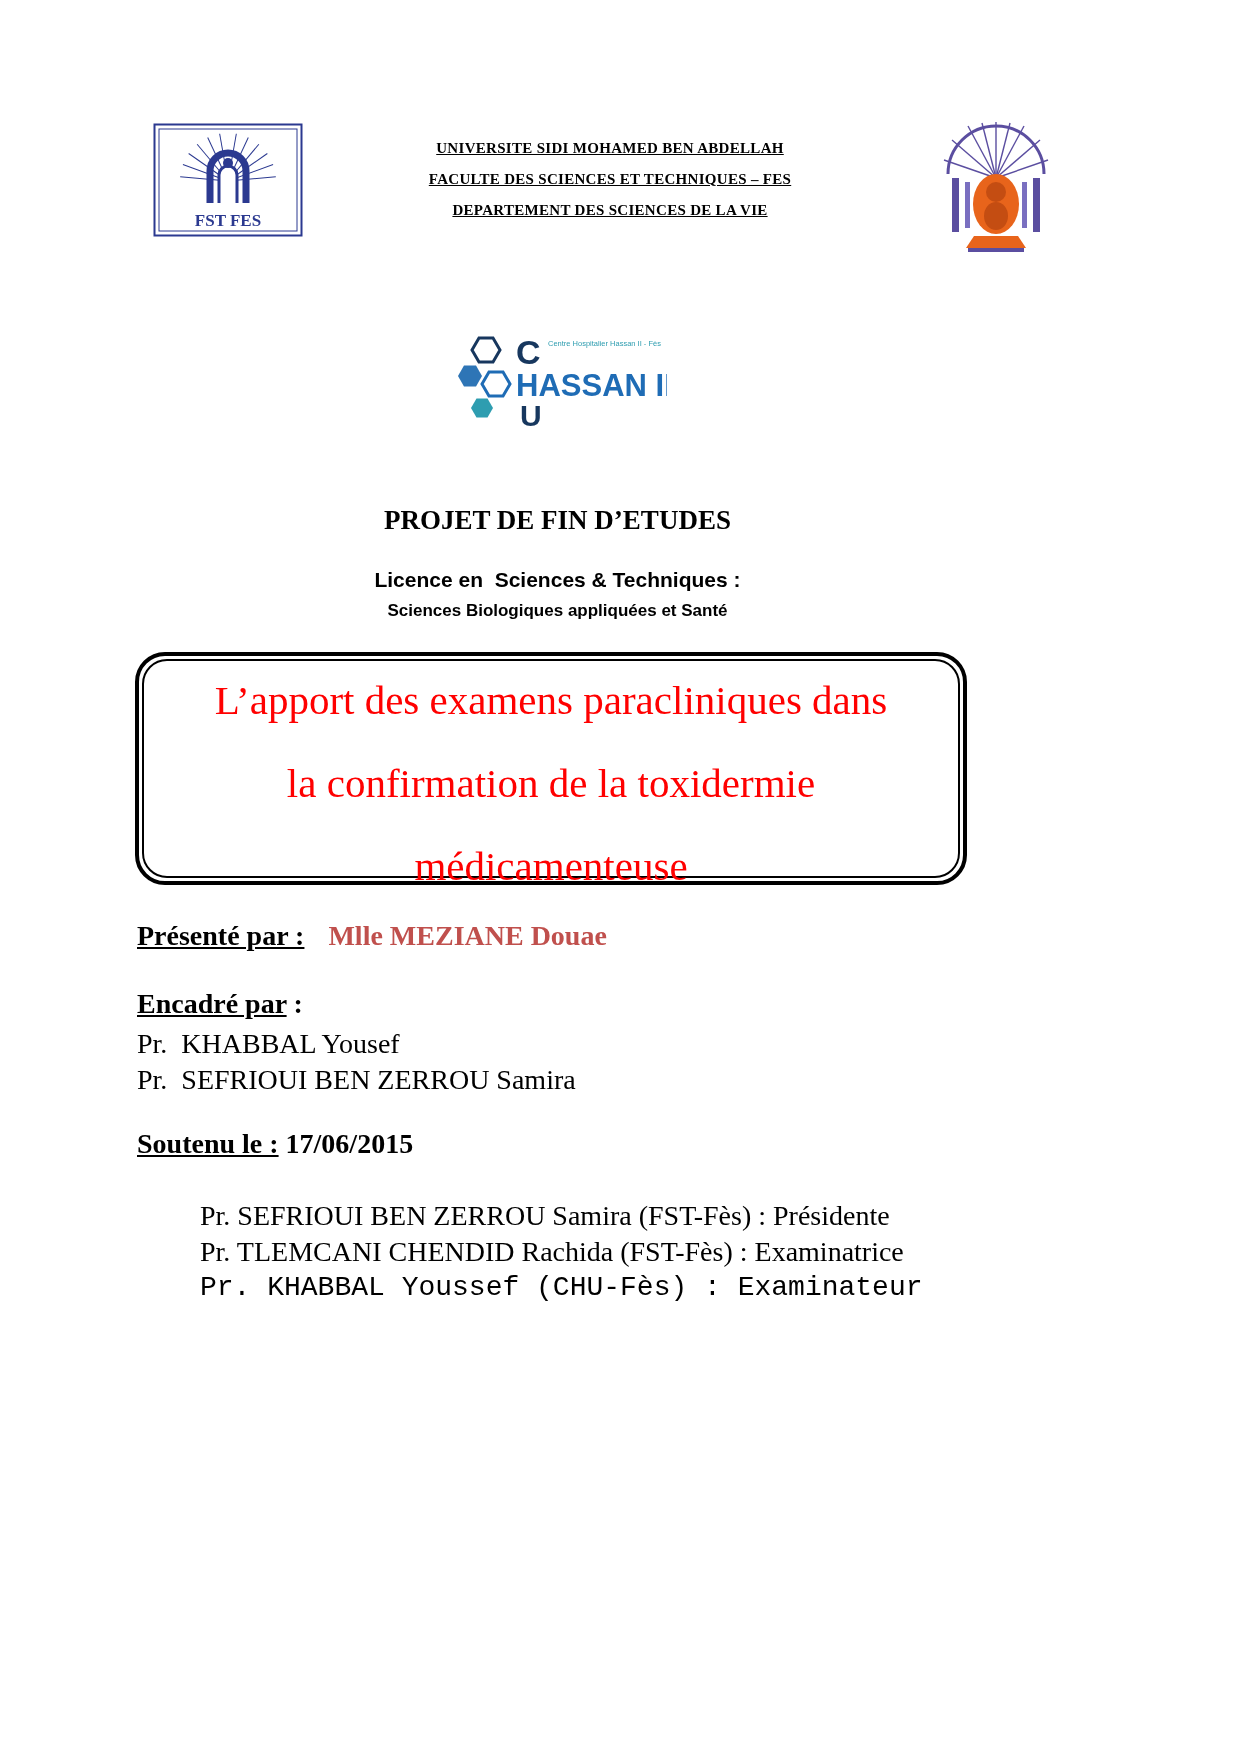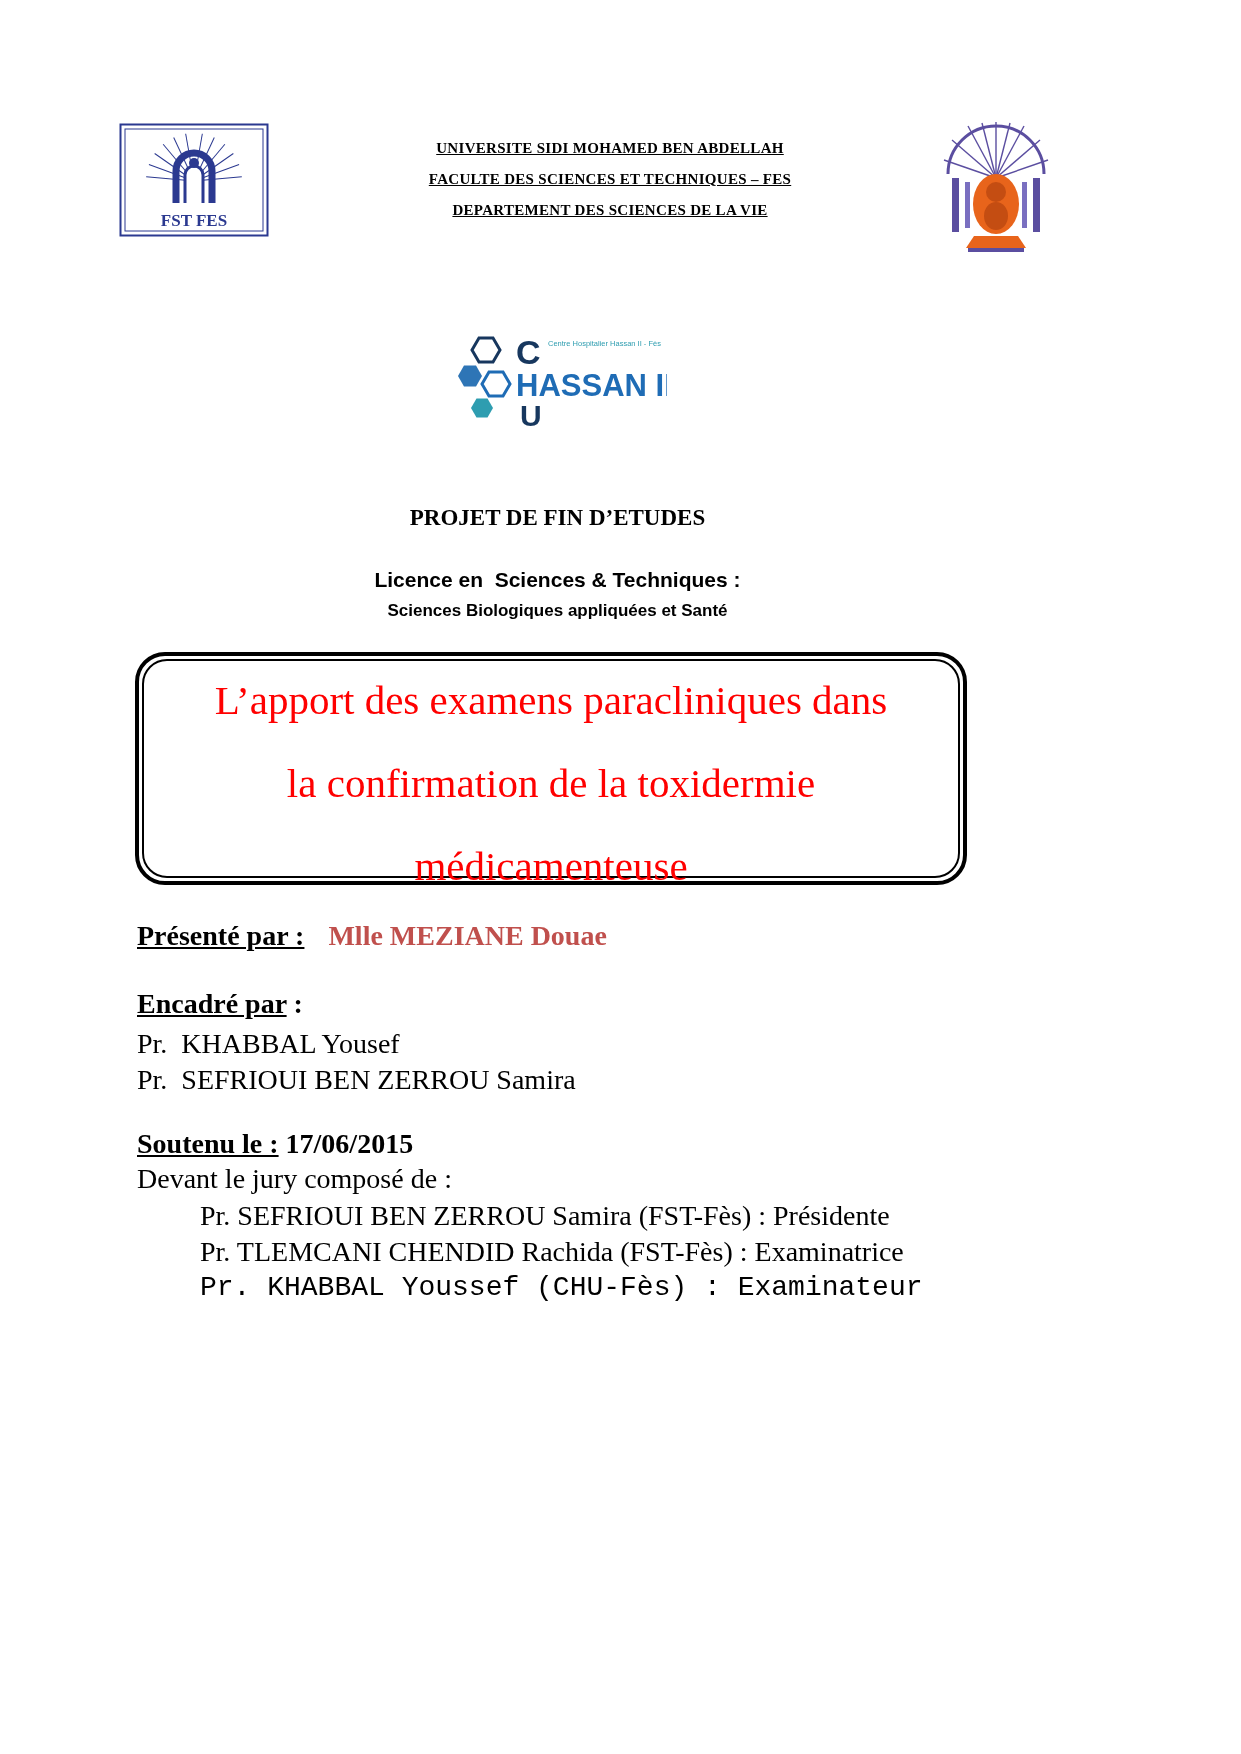--- a/index.html
+++ b/index.html
@@ -15,30 +15,30 @@
   }
   .keep-space { white-space:pre-wrap; }
 
   
   .header-block {
     position:absolute; left:300px; top:133px; width:620px;
     text-align:center; font-weight:bold; font-size:15px; line-height:31px;
   }
   .header-block .hline { text-decoration:underline; letter-spacing:0.3px; }
 
-  .fst-logo { position:absolute; left:119px; top:123px; width:150px; height:114px; }
+  .fst-logo { position:absolute; left:153px; top:123px; width:150px; height:114px; }
   .emblem-logo { position:absolute; left:938px; top:116px; width:116px; height:140px; }
 
   
   .chu-logo { position:absolute; left:452px; top:330px; width:215px; height:100px; }
 
   
   .projet-title {
     position:absolute; left:0; top:505px; width:1115px;
-    text-align:center; font-weight:bold; font-size:23px;
+    text-align:center; font-weight:bold; font-size:27px;
   }
   .licence-line {
     position:absolute; left:0; top:568px; width:1115px;
     text-align:center; font-weight:bold; font-size:21px;
     font-family:"Liberation Sans", sans-serif;
   }
   .speciality-line {
     position:absolute; left:0; top:601px; width:1115px;
     text-align:center; font-weight:bold; font-size:17px;
     font-family:"Liberation Sans", sans-serif;
@@ -163,19 +163,18 @@
   <div class="abs" style="top:988px;">
     <span class="lbl-underline">Encadré par</span><span class="bold keep-space"> :</span>
   </div>
   <div class="abs keep-space" style="top:1028px;">Pr.  KHABBAL Yousef</div>
   <div class="abs keep-space" style="top:1064px;">Pr.  SEFRIOUI BEN ZERROU Samira</div>
 
   <div class="abs" style="top:1128px;text-align:right;">
     <span class="lbl-underline">Soutenu le :</span>
     <span class="bold">17/06/2015</span>
   </div>
-  <div class="abs" style="top:1163px;">Devant le jury composé de :</div>
   <div class="abs jury-line" style="top:1200px;">Pr. SEFRIOUI BEN ZERROU Samira (FST-Fès) : Présidente</div>
   <div class="abs jury-line" style="top:1236px;">Pr. TLEMCANI CHENDID Rachida (FST-Fès) : Examinatrice</div>
   <div class="abs jury-line" style="top:1272px;font-family:Liberation Mono, monospace;">Pr. KHABBAL Youssef (CHU-Fès) : Examinateur</div>
 
 
 </div>
 
 </body></html>

